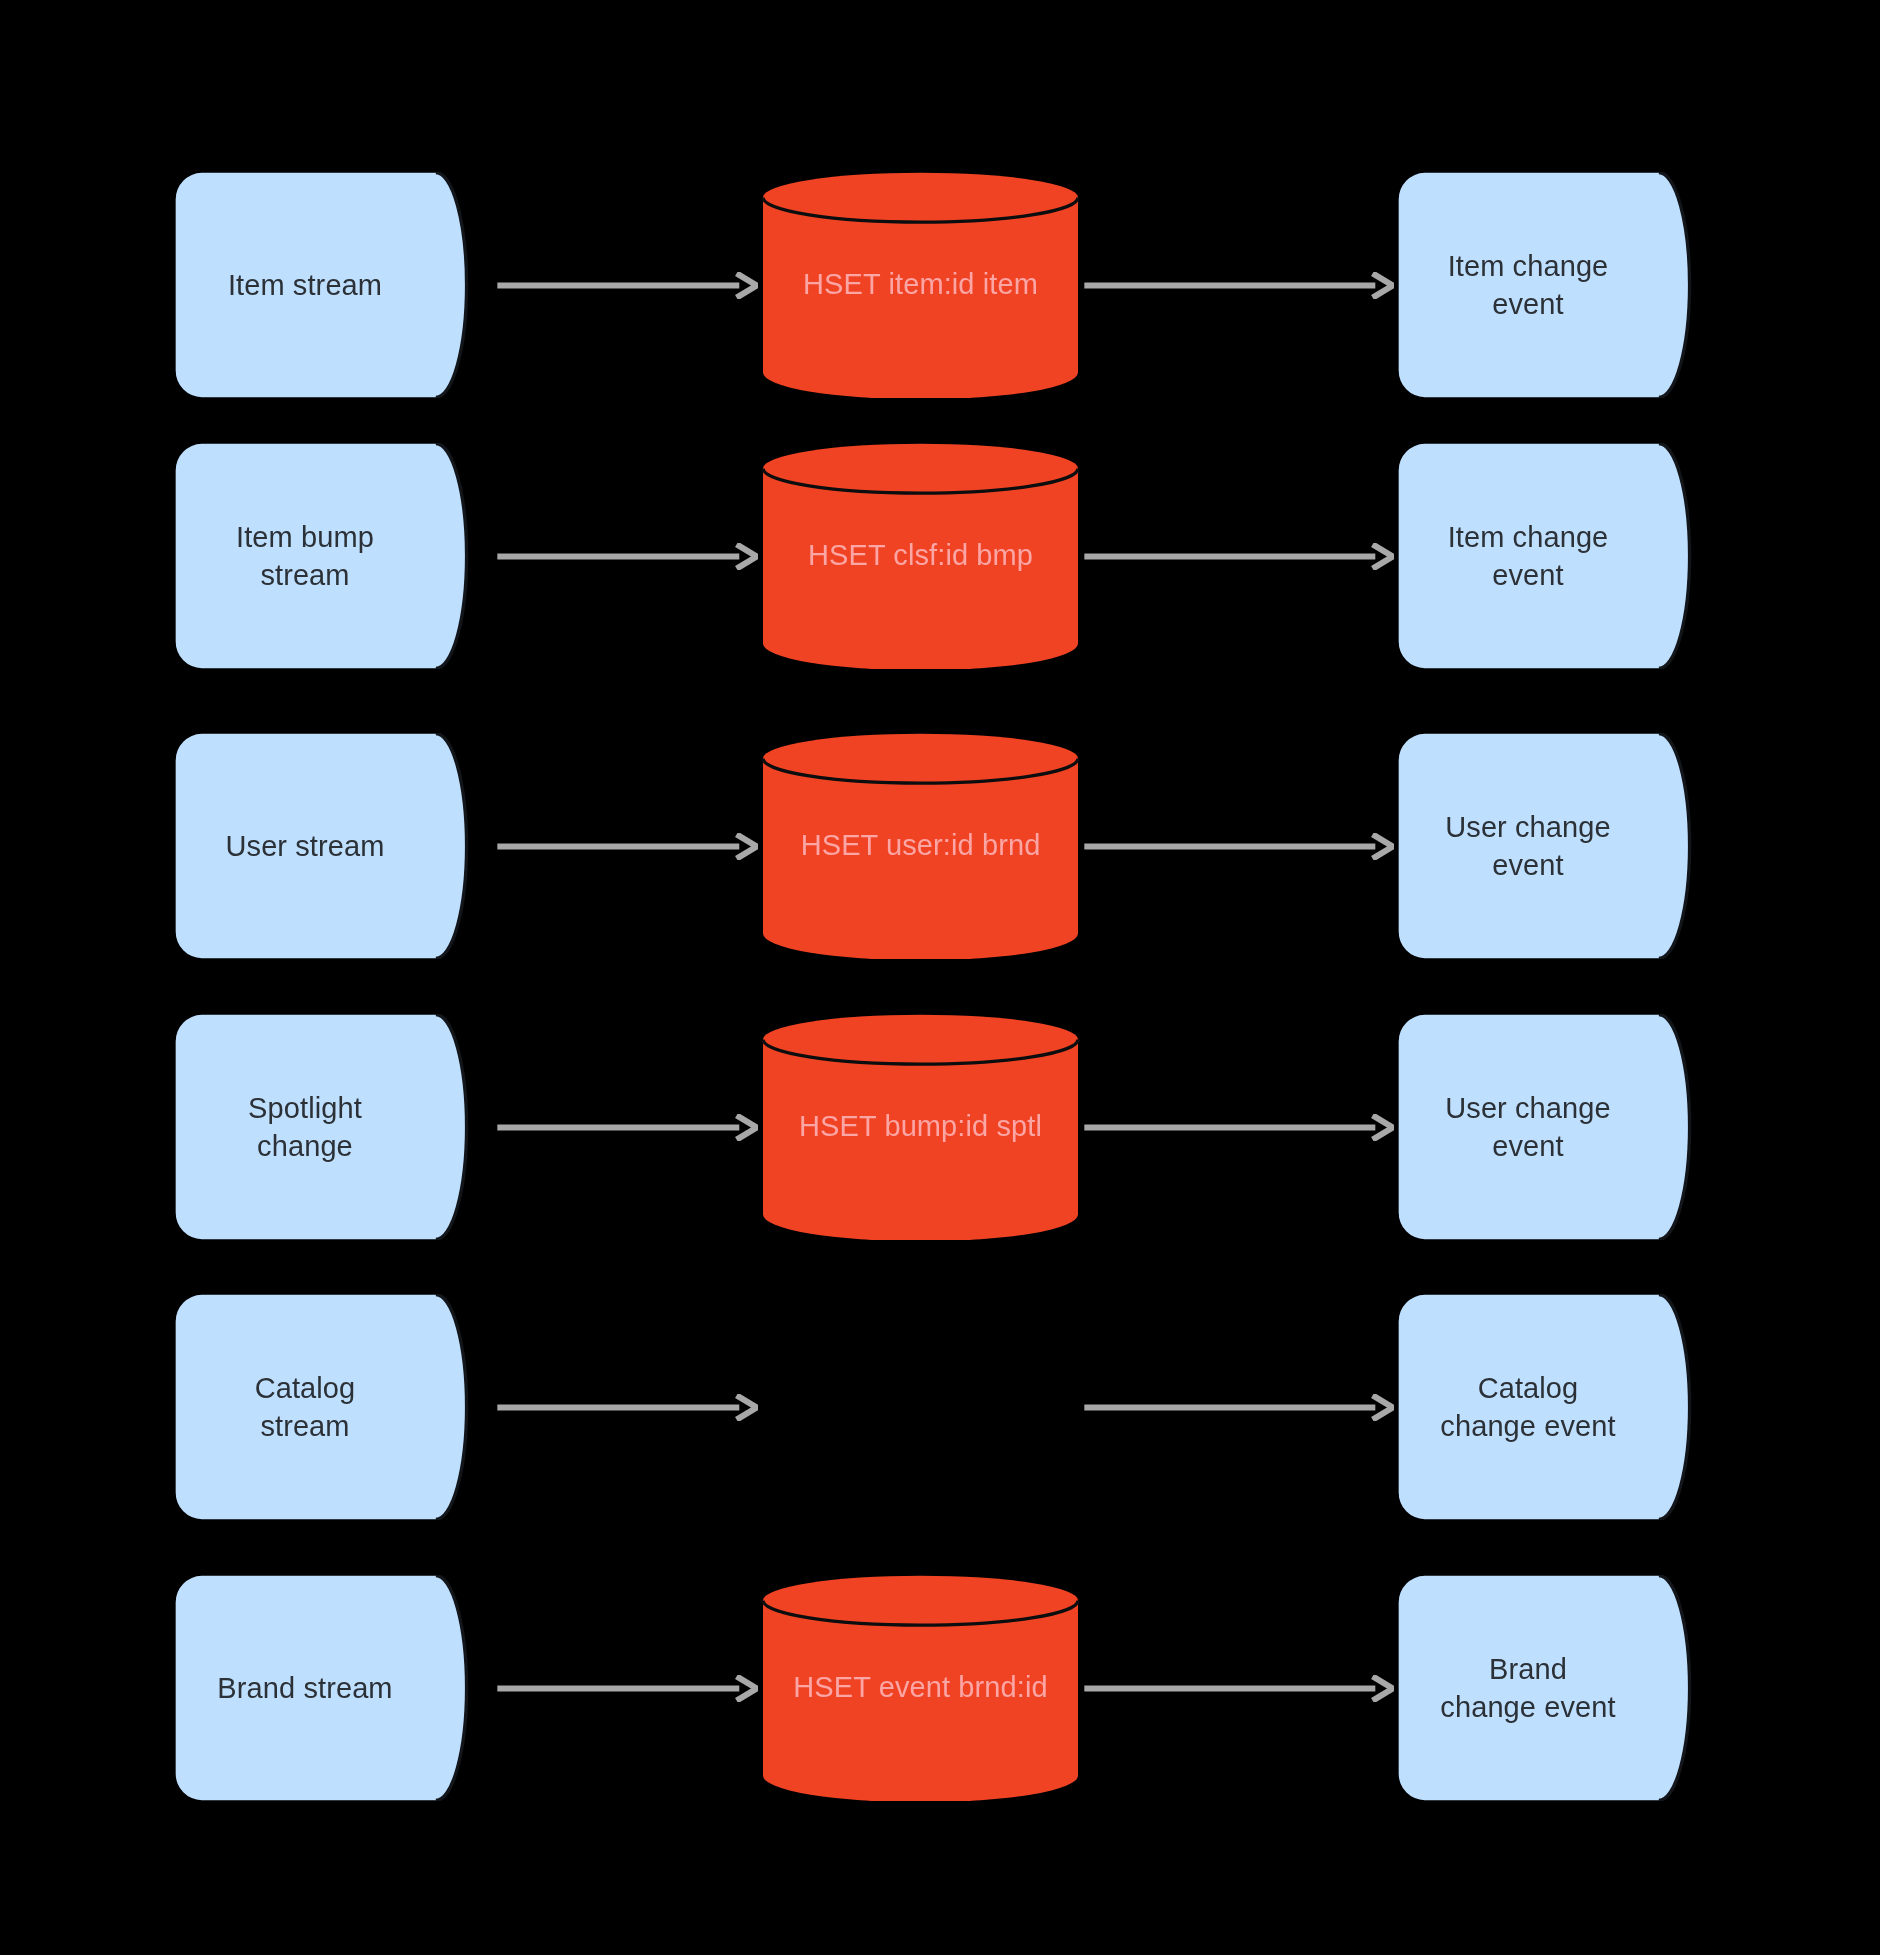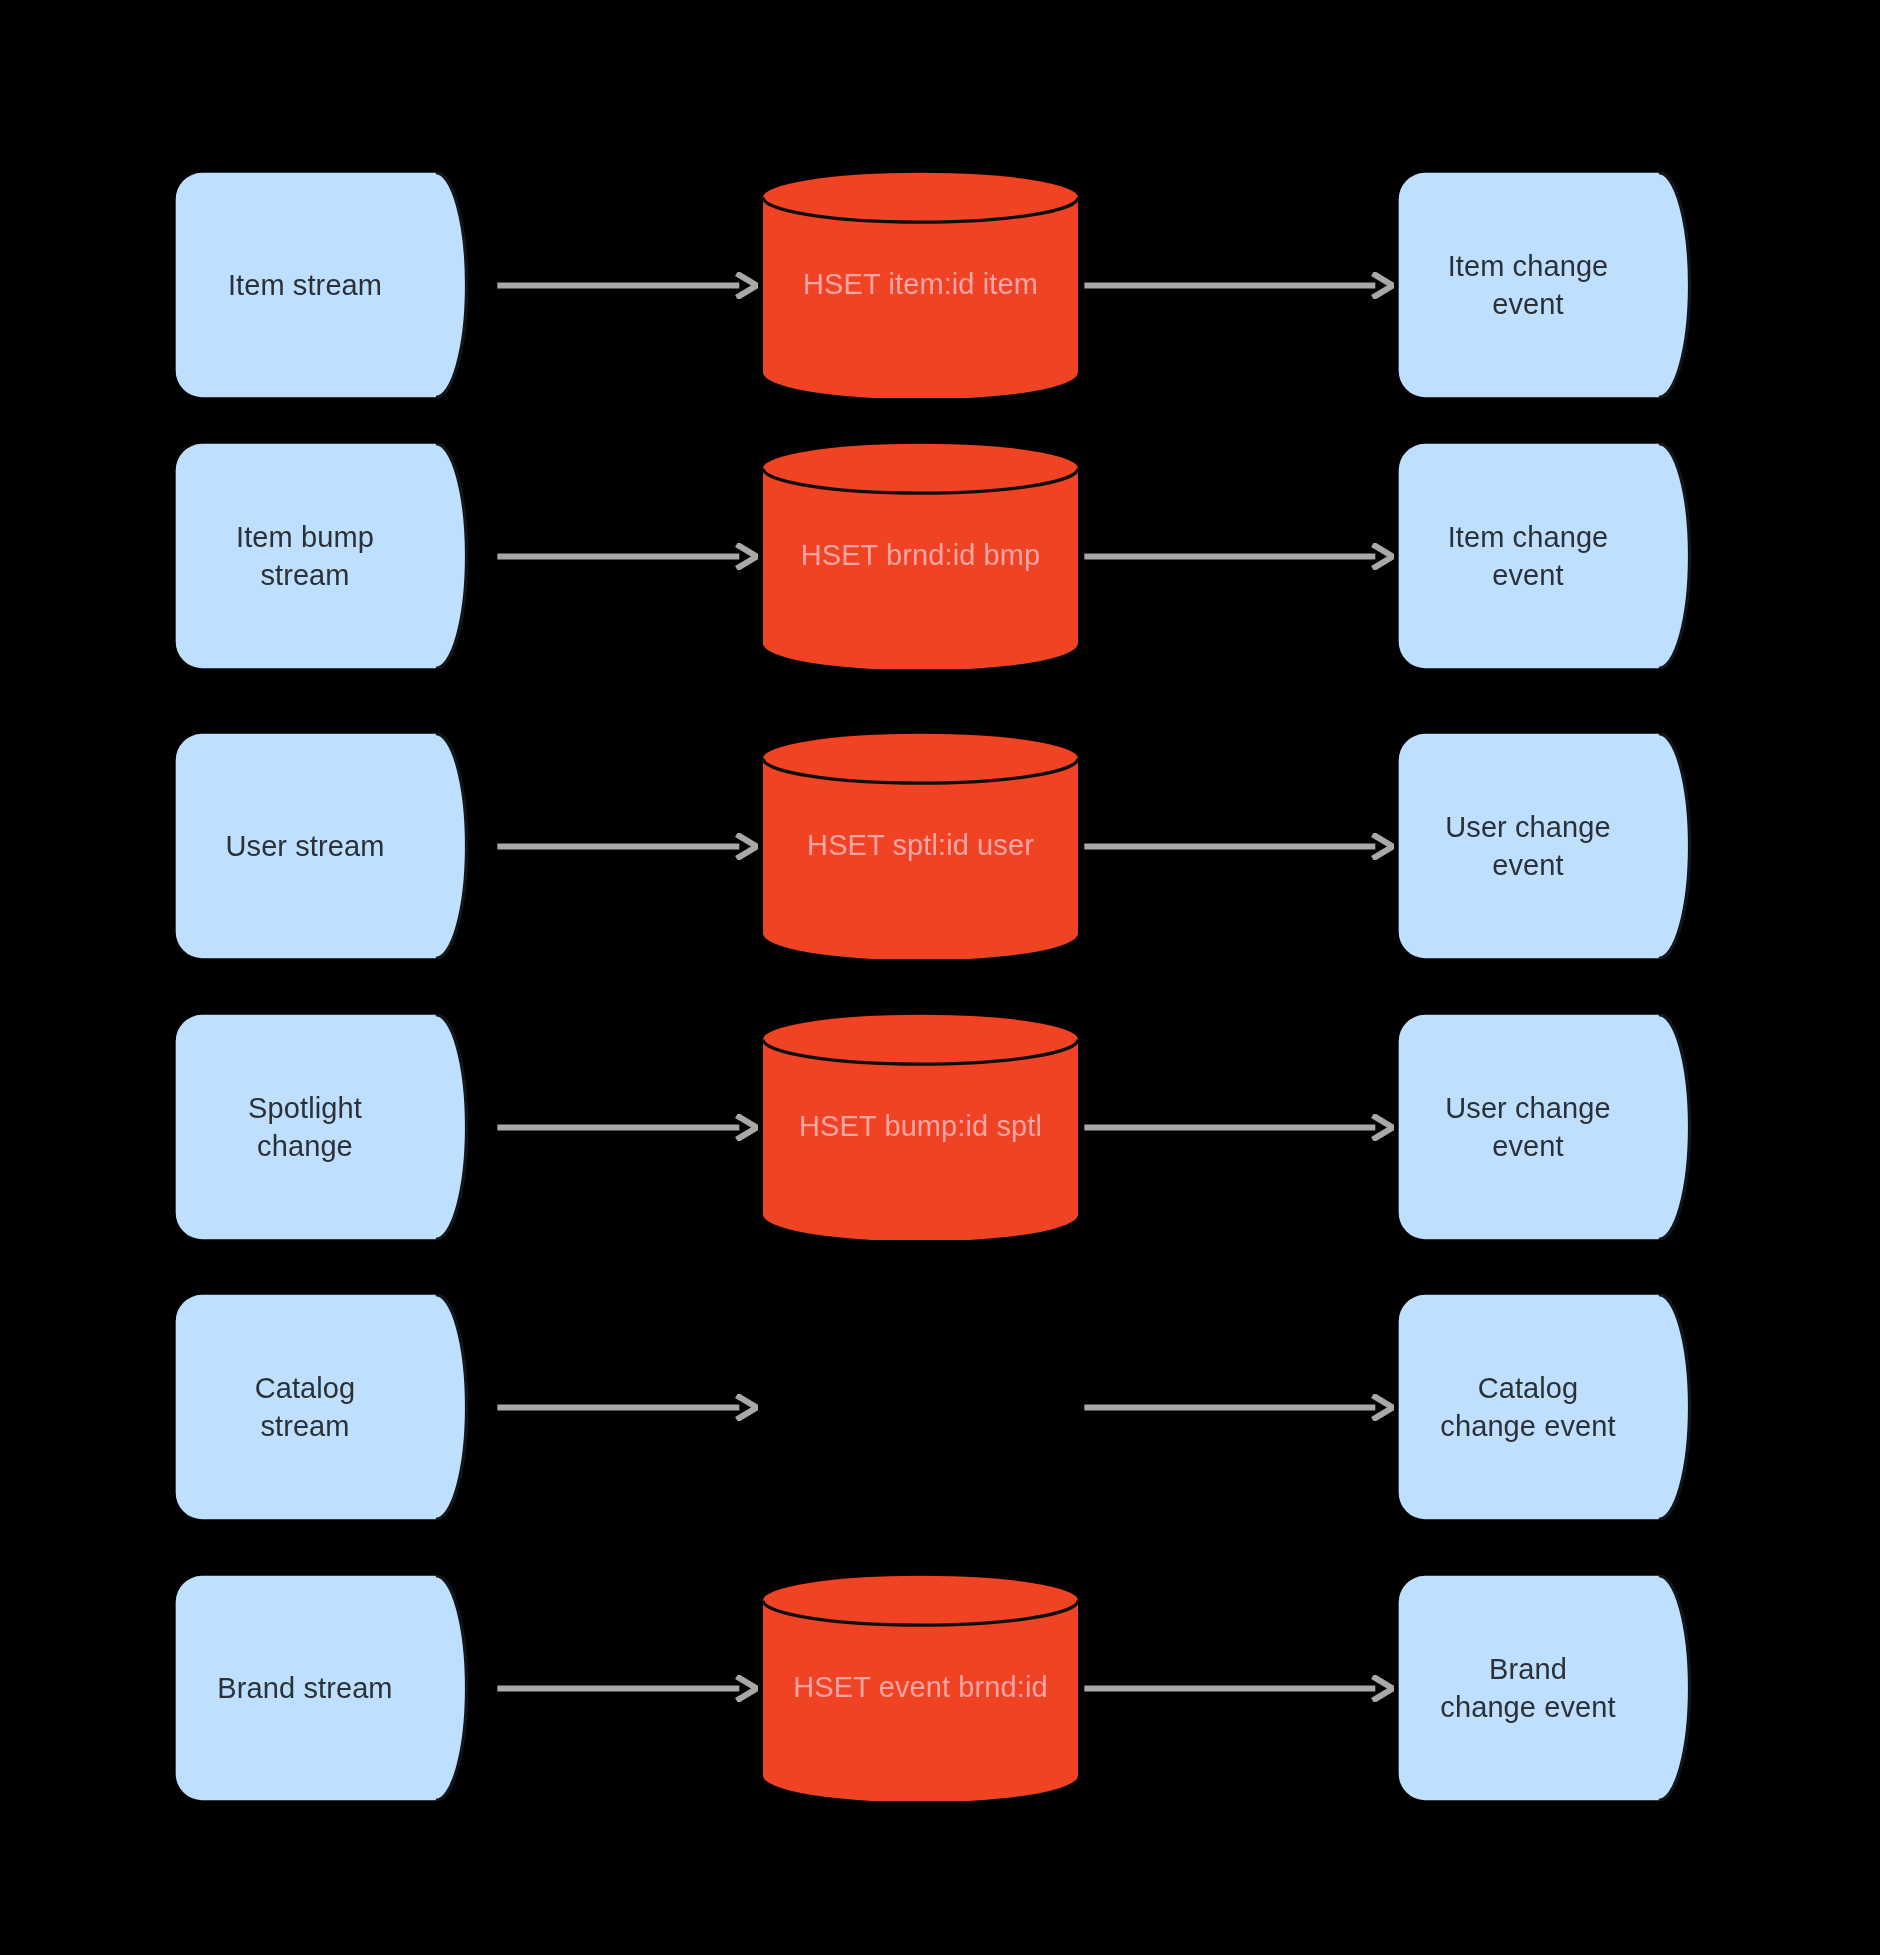--- a/index.html
+++ b/index.html
@@ -134,21 +134,21 @@
       <div class="arrow a1">
         <svg viewBox="0 0 392 40" preserveAspectRatio="none" aria-hidden="true">
           <line x1="2" y1="20" x2="364" y2="20" stroke="#a8a8a8" stroke-width="9"></line>
           <polyline points="360,2 390,20 360,38" fill="none" stroke="#a8a8a8" stroke-width="9" stroke-linecap="butt" stroke-linejoin="miter"></polyline>
         </svg>
       </div>
       <div class="vcyl"><span><svg viewBox="0 0 478 338" preserveAspectRatio="none" aria-hidden="true">
             <path d="M 3 38 L 3 300 A 236 40 0 0 0 475 300 L 475 38 Z" fill="#f04324"></path>
             <ellipse cx="239" cy="38" rx="236" ry="37" fill="#f04324" stroke="none"></ellipse>
             <path d="M 3 38 A 236 37 0 0 0 475 38" fill="none" stroke="#0c0d0e" stroke-width="5"></path>
-          </svg></span><div class="label">HSET brnd:id bmp</div></div>
+          </svg></span><div class="label">HSET clsf:id bmp</div></div>
       <div class="arrow a2">
         <svg viewBox="0 0 466 40" preserveAspectRatio="none" aria-hidden="true">
           <line x1="2" y1="20" x2="438" y2="20" stroke="#a8a8a8" stroke-width="9"></line>
           <polyline points="434,2 464,20 434,38" fill="none" stroke="#a8a8a8" stroke-width="9" stroke-linecap="butt" stroke-linejoin="miter"></polyline>
         </svg>
       </div>
       <div class="hcyl right"><span><svg viewBox="0 0 474 338" preserveAspectRatio="none" aria-hidden="true">
             <path d="M 40 1 L 390 1 A 46 168 0 0 1 390 337 L 40 337 A 40 40 0 0 1 1 297 L 1 41 A 40 40 0 0 1 40 1 Z" fill="#bfdfff" stroke="none"></path>
             <path d="M 390 1 A 46 168 0 0 1 390 337" fill="none" stroke="#12161a" stroke-width="5"></path>
           </svg></span><div class="label">Item change
@@ -162,21 +162,21 @@
       <div class="arrow a1">
         <svg viewBox="0 0 392 40" preserveAspectRatio="none" aria-hidden="true">
           <line x1="2" y1="20" x2="364" y2="20" stroke="#a8a8a8" stroke-width="9"></line>
           <polyline points="360,2 390,20 360,38" fill="none" stroke="#a8a8a8" stroke-width="9" stroke-linecap="butt" stroke-linejoin="miter"></polyline>
         </svg>
       </div>
       <div class="vcyl"><span><svg viewBox="0 0 478 338" preserveAspectRatio="none" aria-hidden="true">
             <path d="M 3 38 L 3 300 A 236 40 0 0 0 475 300 L 475 38 Z" fill="#f04324"></path>
             <ellipse cx="239" cy="38" rx="236" ry="37" fill="#f04324" stroke="none"></ellipse>
             <path d="M 3 38 A 236 37 0 0 0 475 38" fill="none" stroke="#0c0d0e" stroke-width="5"></path>
-          </svg></span><div class="label">HSET sptl:id user</div></div>
+          </svg></span><div class="label">HSET user:id brnd</div></div>
       <div class="arrow a2">
         <svg viewBox="0 0 466 40" preserveAspectRatio="none" aria-hidden="true">
           <line x1="2" y1="20" x2="438" y2="20" stroke="#a8a8a8" stroke-width="9"></line>
           <polyline points="434,2 464,20 434,38" fill="none" stroke="#a8a8a8" stroke-width="9" stroke-linecap="butt" stroke-linejoin="miter"></polyline>
         </svg>
       </div>
       <div class="hcyl right"><span><svg viewBox="0 0 474 338" preserveAspectRatio="none" aria-hidden="true">
             <path d="M 40 1 L 390 1 A 46 168 0 0 1 390 337 L 40 337 A 40 40 0 0 1 1 297 L 1 41 A 40 40 0 0 1 40 1 Z" fill="#bfdfff" stroke="none"></path>
             <path d="M 390 1 A 46 168 0 0 1 390 337" fill="none" stroke="#12161a" stroke-width="5"></path>
           </svg></span><div class="label">User change

